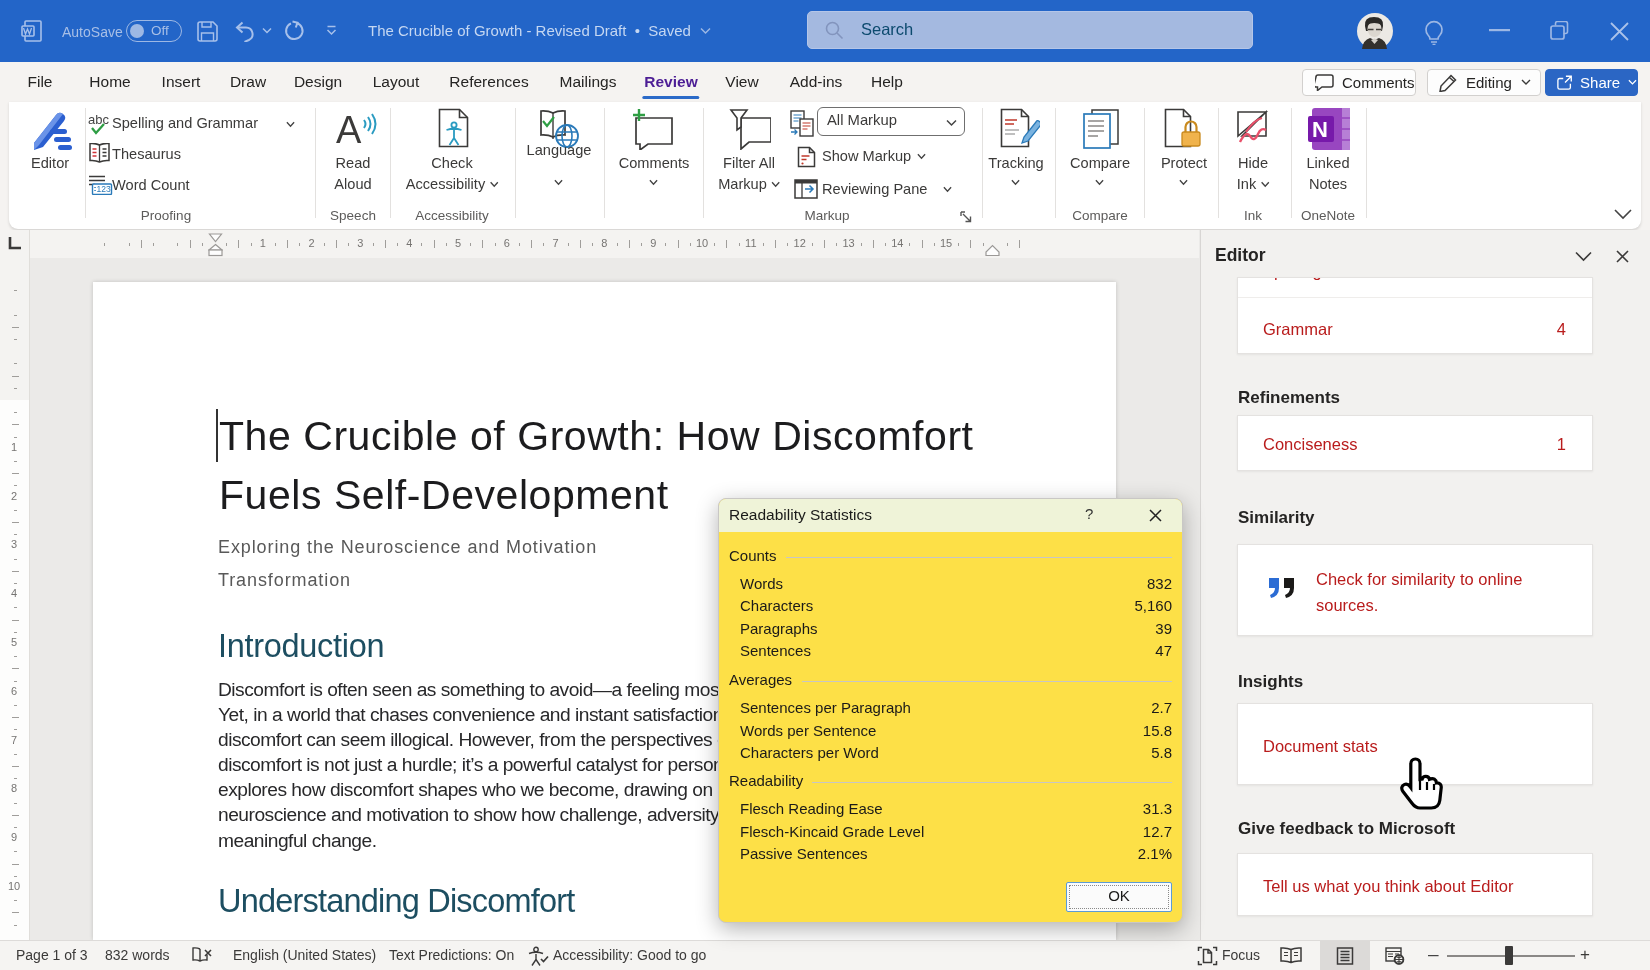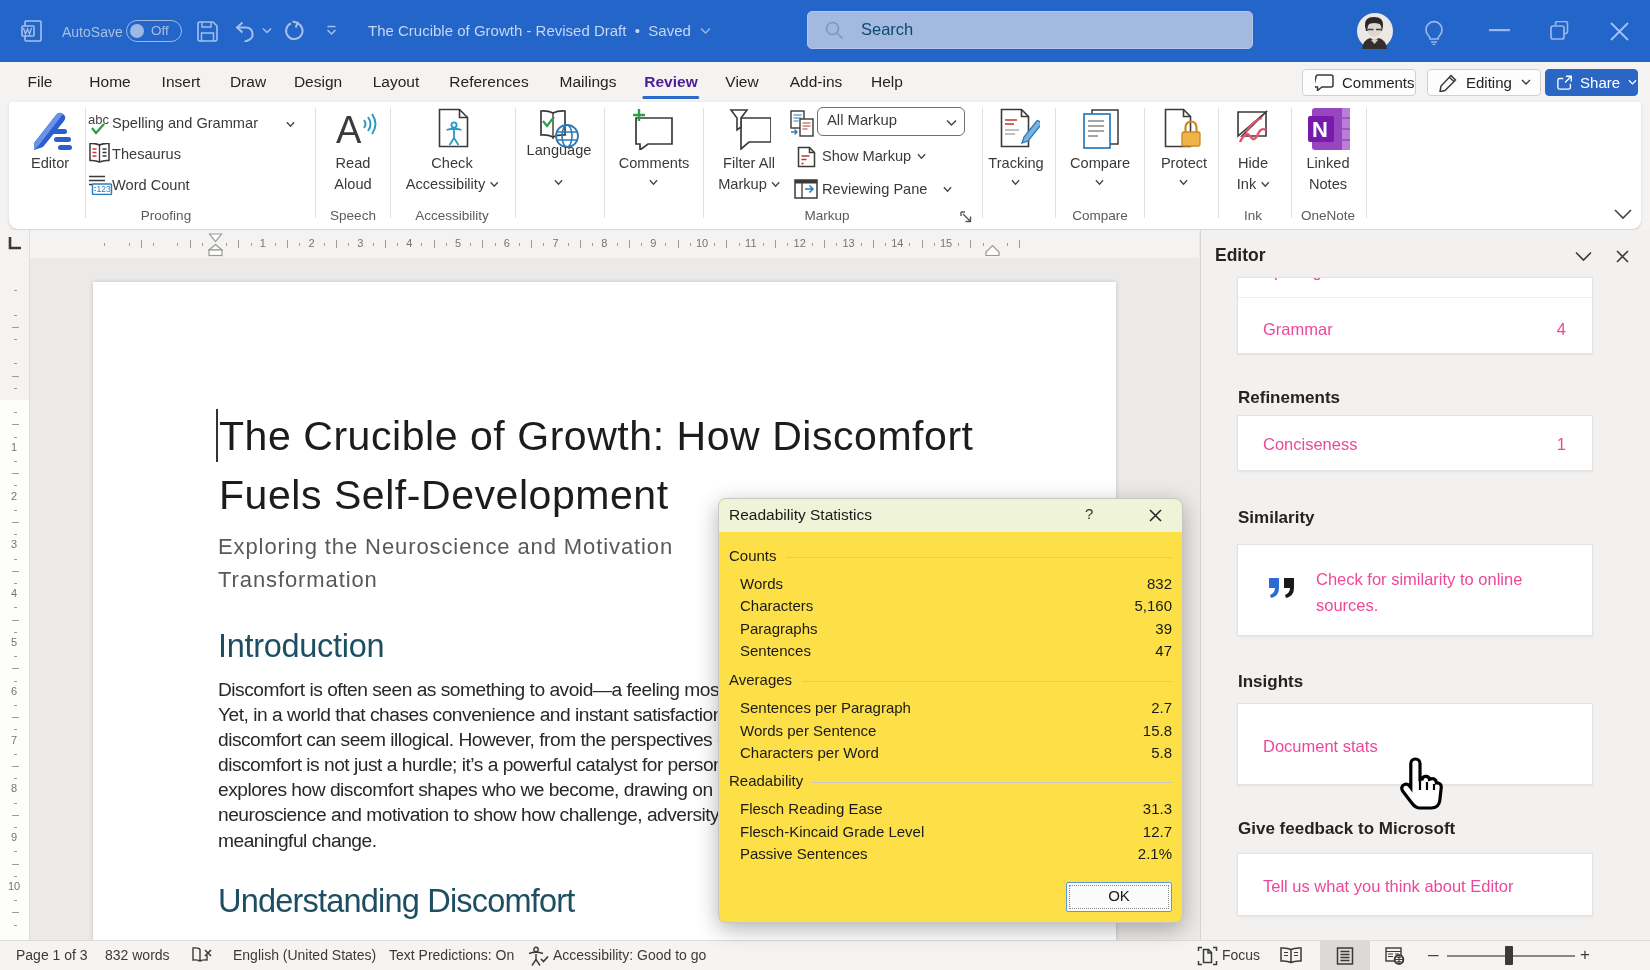--- a/index.html
+++ b/index.html
@@ -36,21 +36,21 @@
 .tick { position:absolute; background:#9f9d9a; }
 .rnum { position:absolute; font-size:11px; color:#767472; }
 #page { position:absolute; left:93px; top:52px; width:1023px; height:658px; background:#fff; box-shadow:0 0 4px rgba(0,0,0,.18); }
 
 
 .doc { position:absolute; color:#212121; }
 
 
 #panel { position:absolute; left:1200px; top:0; width:450px; height:710px; background:#f2f1ef; border-left:1px solid #d8d6d4; }
 .card { position:absolute; left:36px; width:356px; background:#fff; border:1px solid #e4e2e0; box-shadow:0 1px 2px rgba(0,0,0,.06); }
-.cardtxt { font-size:16.5px; color:#ec4899; }
+.cardtxt { font-size:16.5px; color:#b91c1c; }
 .phead { position:absolute; left:37px; font-size:17px; font-weight:700; color:#252423; }
 
 
 #dialog { position:absolute; left:718px; top:498px; width:465px; height:425px; background:#fde047; border-radius:8px; box-shadow:0 6px 22px rgba(0,0,0,.3); z-index:50; overflow:hidden; border:1px solid #c9c7c5; }
 #dlghead { position:absolute; left:0; top:0; width:100%; height:33px; background:#eff3d8; }
 .drow { position:absolute; left:21px; right:10px; height:22px; font-size:15px; color:#1b1a19; }
 .dsec { position:absolute; left:10px; right:10px; height:22px; font-size:15px; color:#1b1a19; }
 .dsec .line { position:absolute; top:10px; right:0; height:1px; background:#c8c6c4; }
 .dval { position:absolute; right:0; top:0; }
 
@@ -497,21 +497,21 @@
   <div class="tick" style="left:14px;top:645.8px;width:2.5px;height:1px;"></div>
   <div class="tick" style="left:14px;top:670.2px;width:2.5px;height:1px;"></div>
   <div class="tick" style="left:14px;top:694.6px;width:2.5px;height:1px;"></div>
   <svg class="abs" style="left:8px;top:6px" width="14" height="14" viewBox="0 0 14 14">
     <path d="M2 1 v11 h11" fill="none" stroke="#3b3a39" stroke-width="2.6"></path>
   </svg>
 </div>
   <div id="page">
     <div class="abs" style="left:123px;top:127px;width:1.5px;height:53px;background:#333;"></div>
     <div class="doc" style="left:126px;top:124.5px;font-size:41px;letter-spacing:0.55px;line-height:59px;color:#1c1c1e;">The Crucible of Growth: How Discomfort<br>Fuels Self-Development</div>
-    <div class="doc" style="left:125px;top:249px;font-size:22px;line-height:32.5px;letter-spacing:0.9px;color:#595959;">Exploring the Neuroscience and Motivation<br>Transformation</div>
+    <div class="doc" style="left:125px;top:249px;font-size:18px;line-height:32.5px;letter-spacing:0.9px;color:#595959;">Exploring the Neuroscience and Motivation<br>Transformation</div>
     <div class="doc" style="left:125px;top:346px;font-size:32.5px;letter-spacing:-0.3px;color:#1d4e61;">Introduction</div>
     <div class="doc" style="left:125px;top:395px;font-size:19.2px;letter-spacing:-0.5px;line-height:25.1px;color:#28282a;">Discomfort is often seen as something to avoid—a feeling most people prefer<br>Yet, in a world that chases convenience and instant satisfaction, embracing<br>discomfort can seem illogical. However, from the perspectives of psychology,<br>discomfort is not just a hurdle; it’s a powerful catalyst for personal growth. This<br>explores how discomfort shapes who we become, drawing on research from the<br>neuroscience and motivation to show how challenge, adversity, and the work of<br>meaningful change.</div>
     <div class="doc" style="left:125px;top:601px;font-size:32.5px;letter-spacing:-0.8px;color:#1d4e61;">Understanding Discomfort</div>
   </div>
   <div id="panel">
     <div class="abs" style="left:14px;top:15px;font-size:17.5px;font-weight:700;color:#252423;">Editor</div>
     <svg class="abs" style="left:374px;top:21px" width="17" height="11" viewBox="0 0 17 11" fill="none" stroke="#3b3a39" stroke-width="1.6">
         <path d="M1 1.5 l7.5 7.5 l7.5-7.5"></path>
       </svg>
     <svg class="abs" style="left:415px;top:20px" width="13" height="13" viewBox="0 0 13 13" fill="none" stroke="#3b3a39" stroke-width="1.6">

